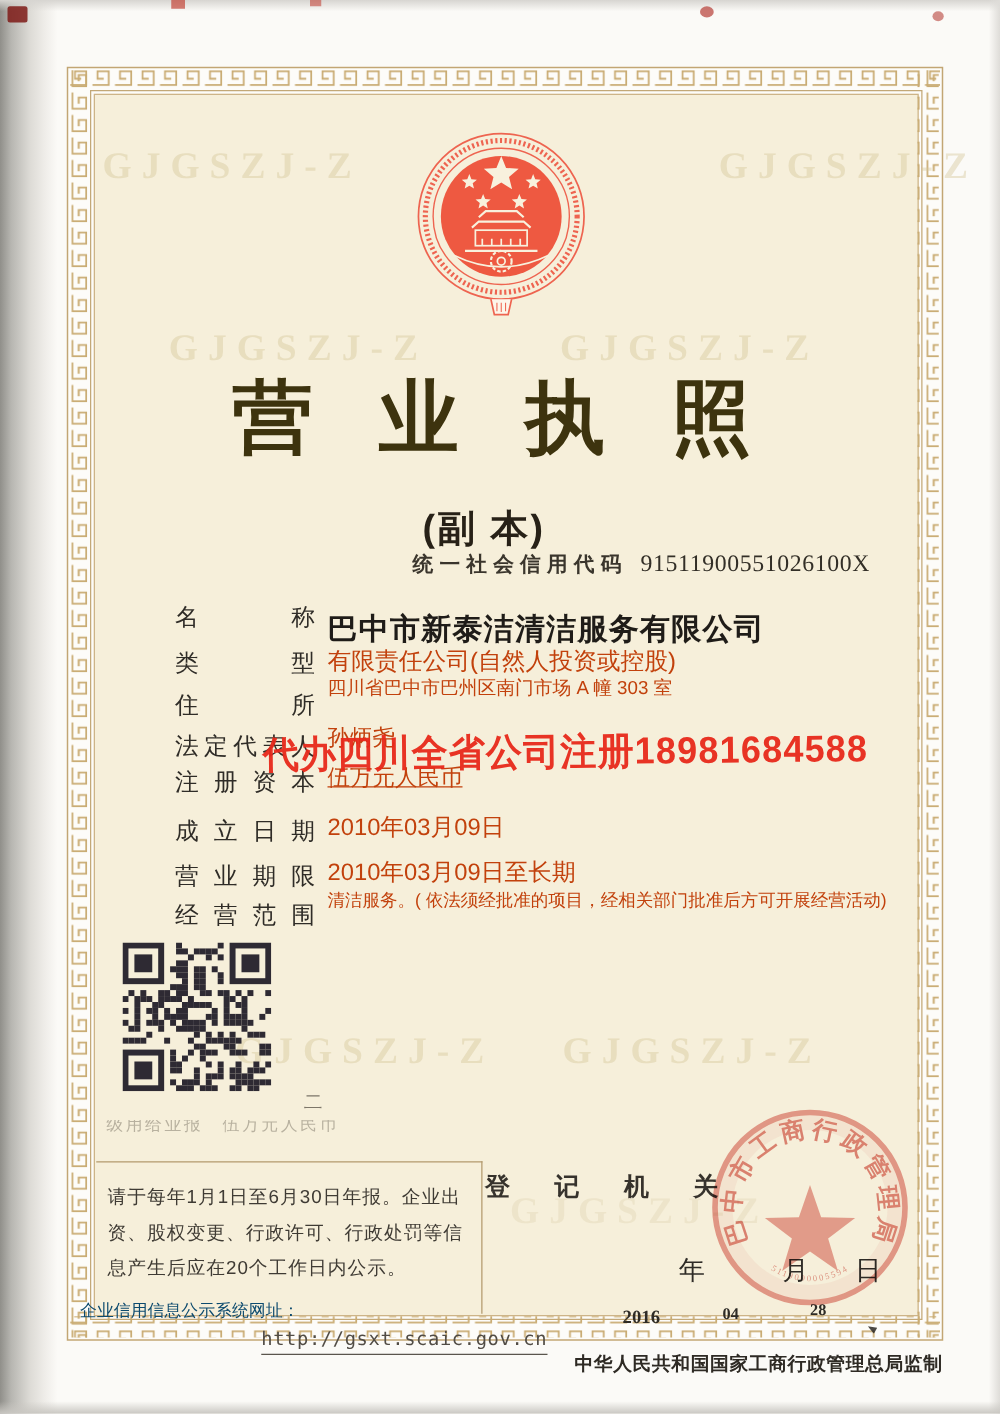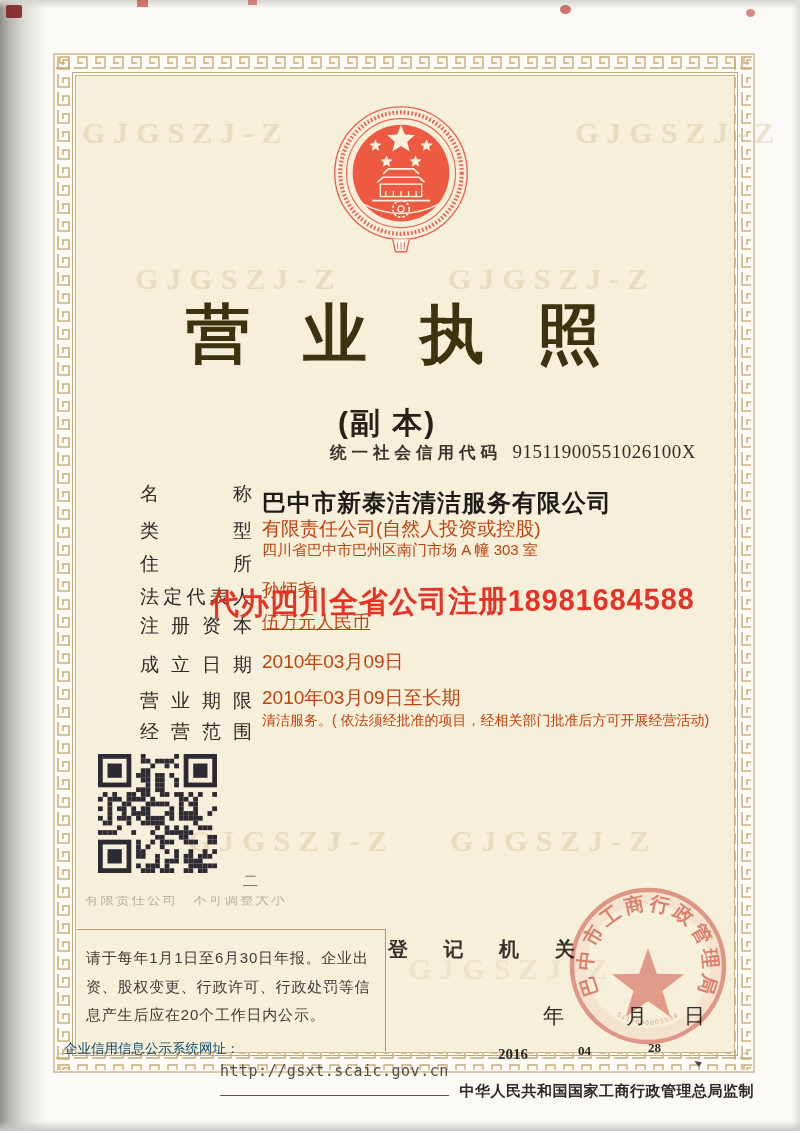--- a/index.html
+++ b/index.html
@@ -67,22 +67,22 @@
   .dt-num{font-family:"Liberation Serif",serif;font-weight:600;margin-top:47px;}
   .dt-year{left:498px;top:999px;font-size:15px;}
   .dt-yu{left:543px;top:1002px;font-size:21px;}
   .dt-month{left:578px;top:996px;font-size:13px;}
   .dt-mu{left:626px;top:1002px;font-size:21px;}
   .dt-day{left:648px;top:993px;font-size:13px;}
   .dt-du{left:684px;top:1002px;font-size:21px;}
   
   .seal{left:548px;top:866px;width:200px;height:200px;mix-blend-mode:multiply;opacity:.9;}
   
-  .url{left:220px;top:1062px;font-family:"DejaVu Sans Mono",monospace;font-size:15px;
-      color:#514c45;border-bottom:1.5px solid #5a554d;letter-spacing:.5px;padding-bottom:15px;}
+  .url{left:209px;top:1062px;font-family:"DejaVu Sans Mono",monospace;font-size:15px;
+      color:#514c45;border-bottom:1.5px solid #5a554d;letter-spacing:.5px;padding-bottom:3px;}
   .foot-l{left:64px;top:1040px;font-size:13.5px;color:#0c4a6e;}
   .foot-r{right:46px;top:1082px;font-size:15px;font-weight:600;color:#2e2a24;letter-spacing:.5px;}
   
   .speck{position:absolute;}
   .sp1{left:6px;top:5px;width:16px;height:13px;background:#7e1a16;opacity:.85;border-radius:2px;}
   .sp2{left:137px;top:0;width:11px;height:7px;background:#c0392b;opacity:.65;}
   .sp3{left:248px;top:0;width:9px;height:5px;background:#c0392b;opacity:.55;}
   .sp4{left:560px;top:5px;width:11px;height:9px;background:#b03028;opacity:.65;border-radius:50%;}
   .sp5{left:746px;top:9px;width:9px;height:8px;background:#b03028;opacity:.55;border-radius:50%;}
   .arrow{left:695px;top:1060px;width:7px;height:7px;background:#2b2824;opacity:.85;
@@ -430,21 +430,21 @@
       <rect x="9.52" y="9.52" width="14.28" height="14.28" fill="#2e2a33"></rect>
       <rect x="85.67999999999999" y="0" width="33.32" height="33.32" fill="#2e2a33"></rect>
       <rect x="90.44" y="4.76" width="23.799999999999997" height="23.799999999999997" fill="#f6efda"></rect>
       <rect x="95.19999999999999" y="9.52" width="14.28" height="14.28" fill="#2e2a33"></rect>
       <rect x="0" y="85.67999999999999" width="33.32" height="33.32" fill="#2e2a33"></rect>
       <rect x="4.76" y="90.44" width="23.799999999999997" height="23.799999999999997" fill="#f6efda"></rect>
       <rect x="9.52" y="95.19999999999999" width="14.28" height="14.28" fill="#2e2a33"></rect>
     </svg></div>
 <div class="abs qrmark">二</div>
 <div class="abs faintwrap">
-  <span>有限责任公司　不可调整大小</span>
+  <span>级用给业报　伍万元人民币</span>
 </div>
 
 <div class="abs notice">
   <p>请于每年1月1日至6月30日年报。企业出资、股权变更、行政许可、行政处罚等信息产生后应在20个工作日内公示。</p>
 </div>
 
 <div class="abs regauth">登 记 机 关</div>
 <div class="dateline">
   <span class="dt-year dt-num">2016</span>
   <span class="dt-yu">年</span>

